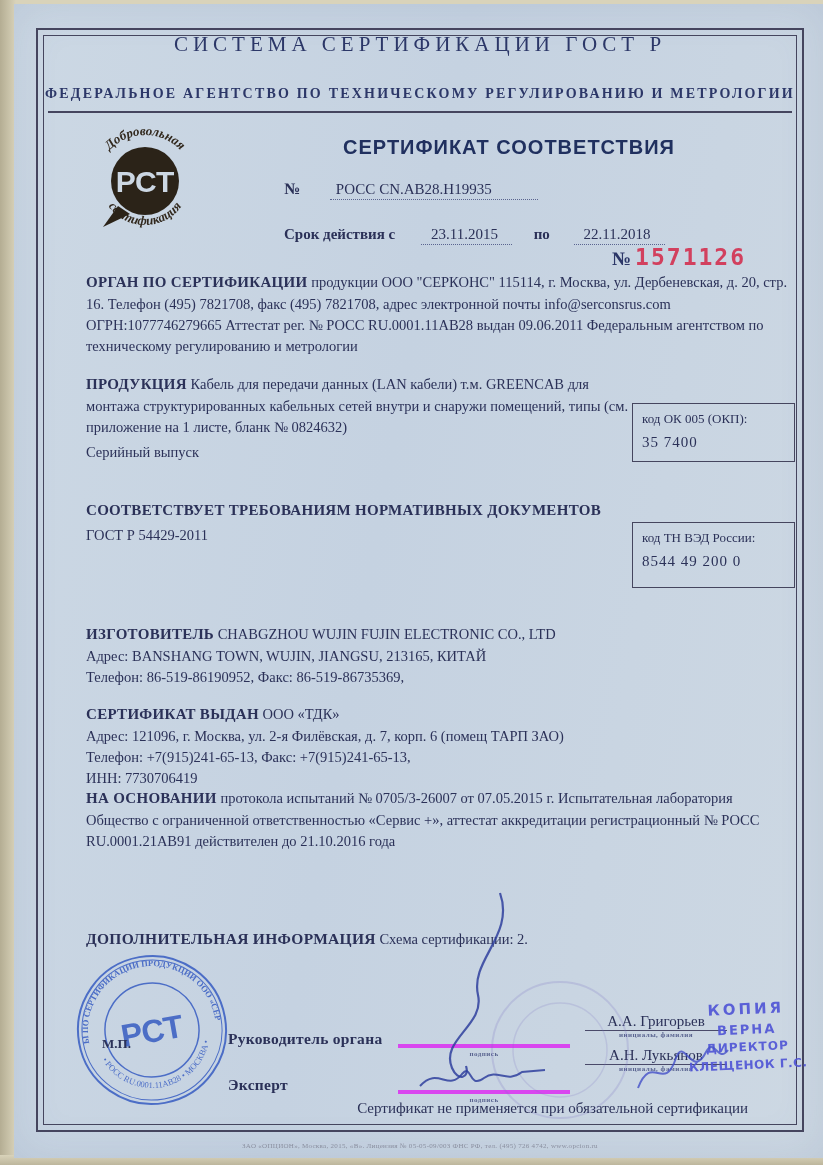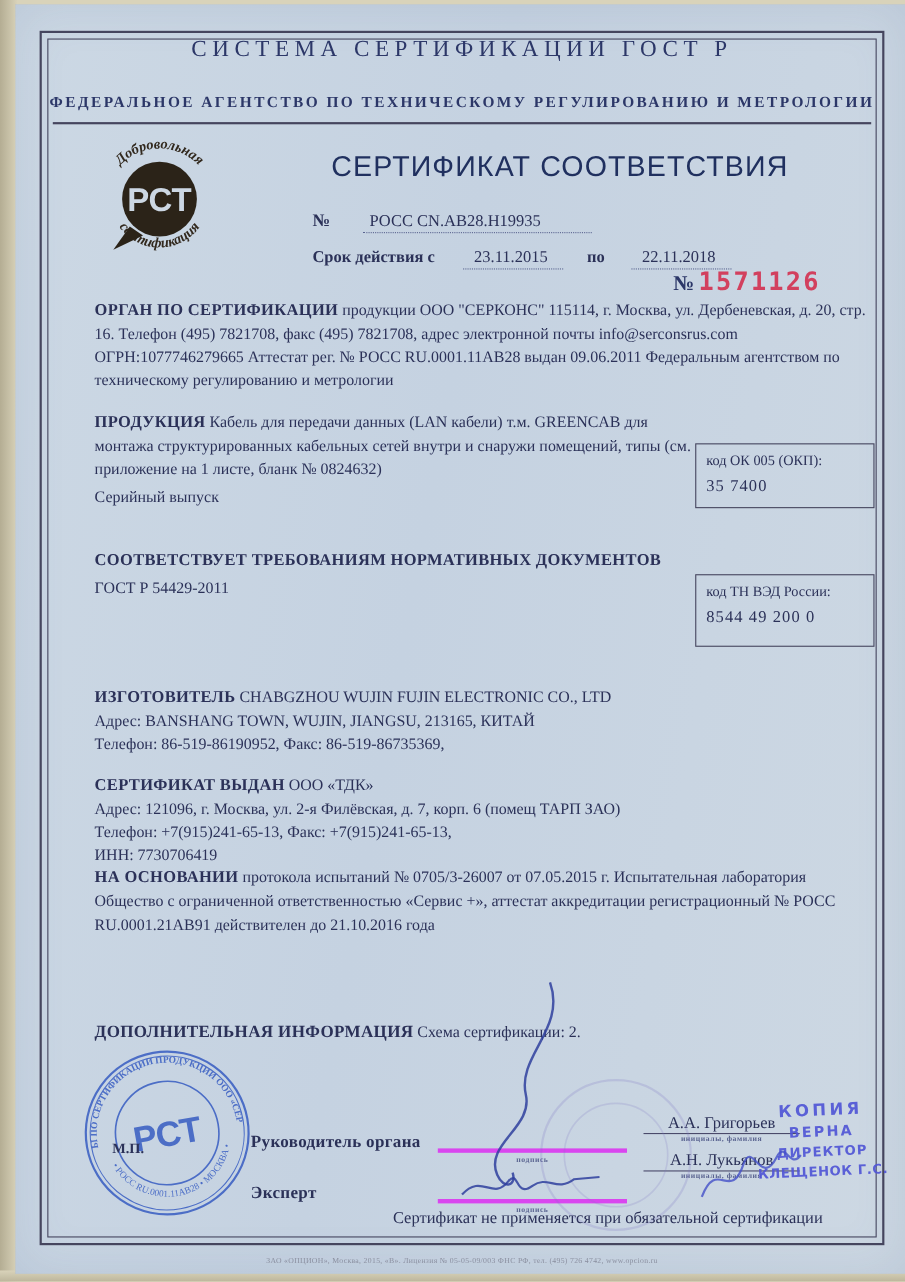--- a/index.html
+++ b/index.html
@@ -31,23 +31,23 @@
   #sys-title { left:36px; top:32px; width:768px; text-align:center;
     font-size:21px; font-weight:normal; letter-spacing:5px; color:#2c3768; }
   #agency { left:36px; top:86px; width:768px; text-align:center;
     font-size:14px; font-weight:bold; letter-spacing:2.2px; color:#2c3768; }
   #head-rule { left:48px; top:111px; width:744px; height:2px; background:#45455e; }
 
   #rst-logo { left:84px; top:120px; width:122px; height:122px; }
 
   #doc-title { left:226px; top:136px; width:566px; text-align:center;
     font-family:"Liberation Sans","DejaVu Sans",sans-serif;
-    font-size:26px; font-weight:normal; letter-spacing:1px; color:#20305f; }
-
-  #num-row { left:284px; top:192px; font-size:15px; }
+    font-size:20px; font-weight:bold; letter-spacing:1px; color:#20305f; }
+
+  #num-row { left:284px; top:180px; font-size:15px; }
   #num-row .lbl { font-weight:bold; font-size:16px; }
   #num-row .val { margin-left:26px; padding:0 46px 2px 6px;
     border-bottom:1px dotted #5a6490; }
 
   #validity-row { left:284px; top:226px; font-size:15px; }
   #validity-row .lbl { font-weight:bold; }
   #validity-row .date { margin:0 18px 0 22px; padding:0 14px 2px 10px;
     border-bottom:1px dotted #5a6490; }
   #validity-row .date2 { margin-left:20px; padding:0 14px 2px 10px;
     border-bottom:1px dotted #5a6490; }

